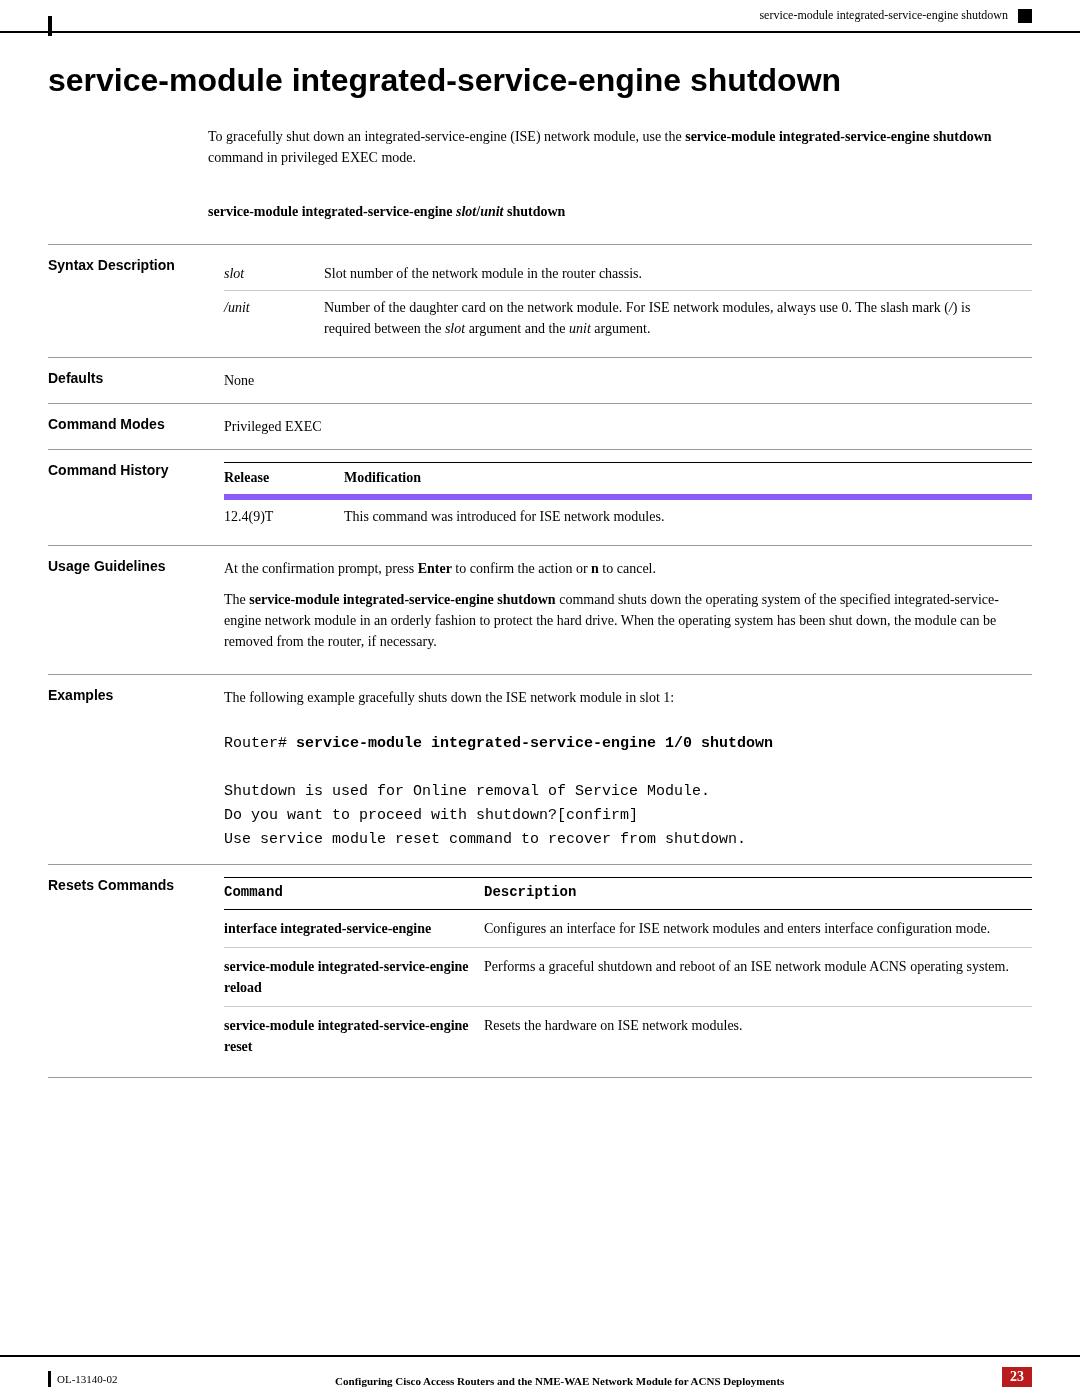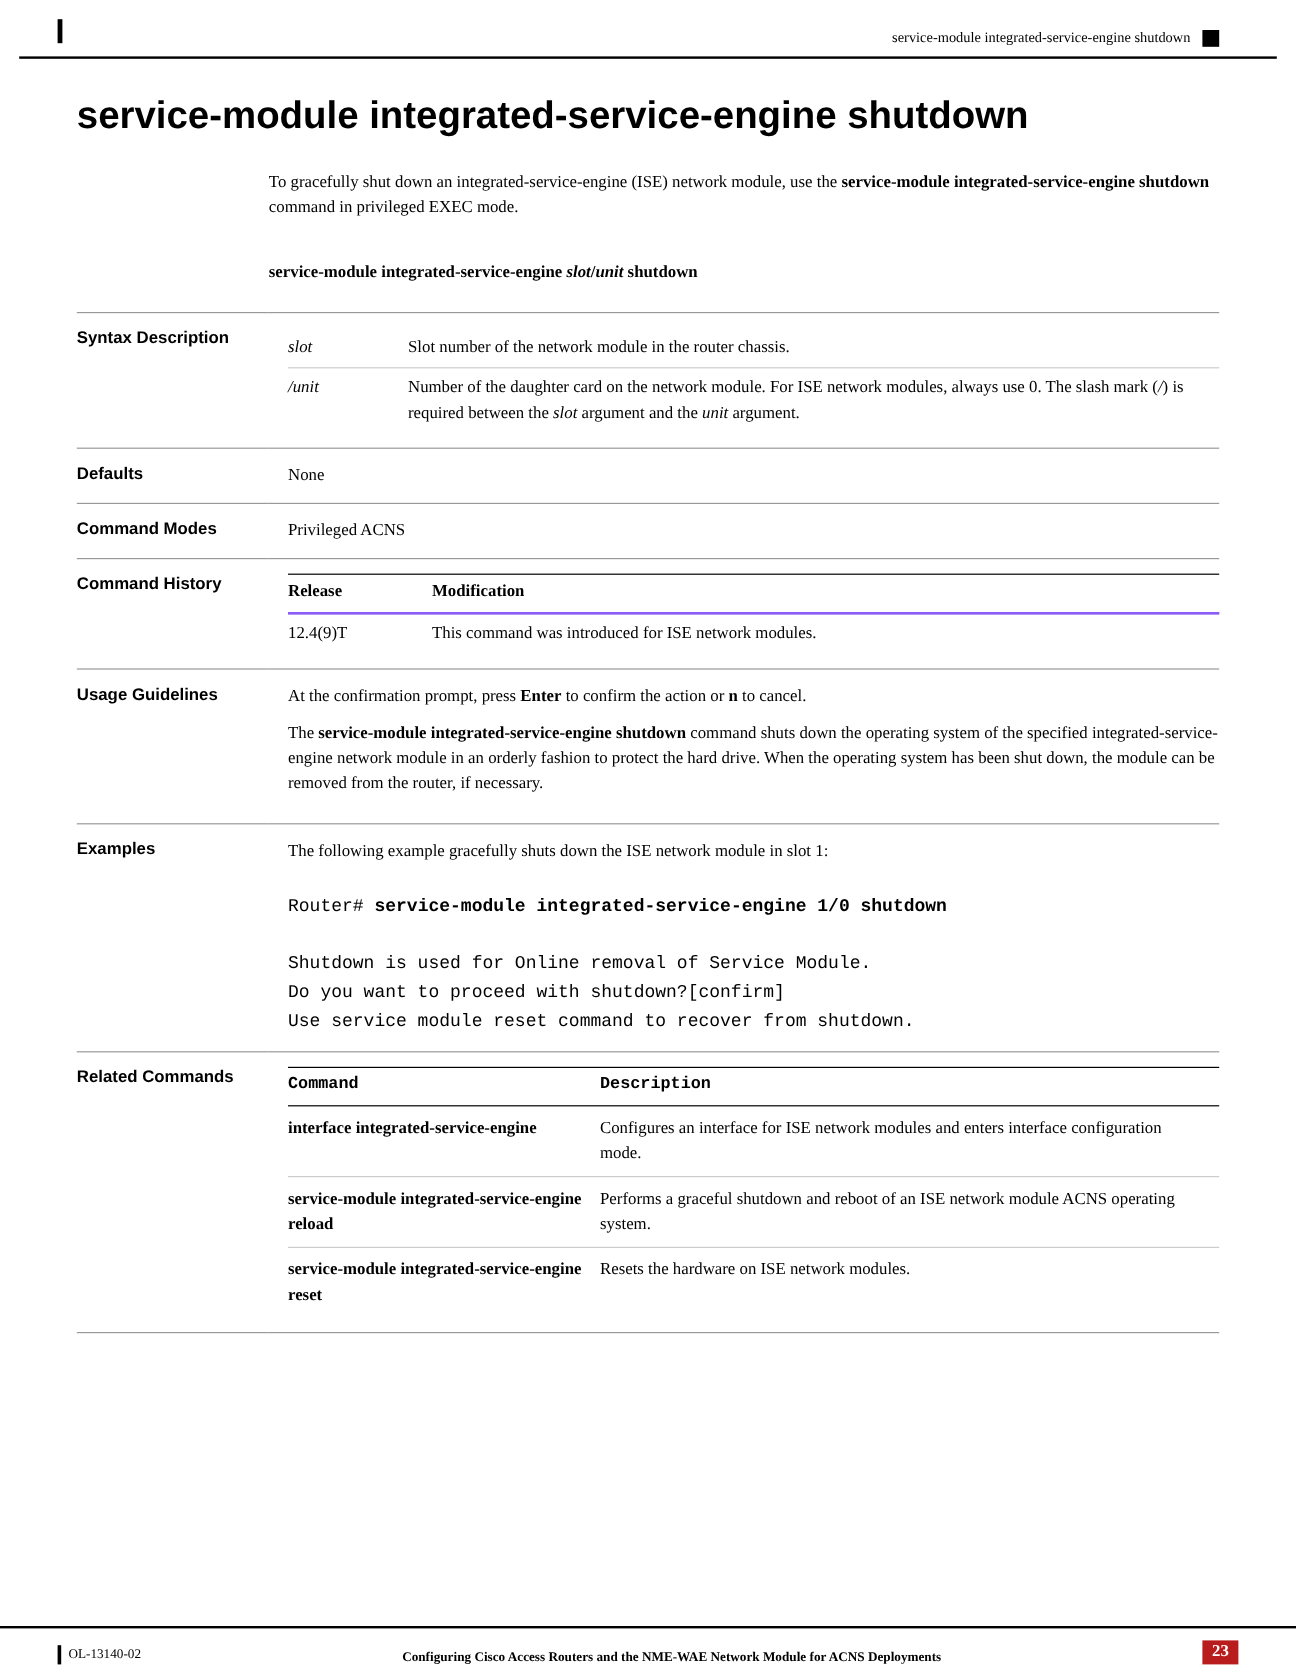--- a/index.html
+++ b/index.html
@@ -9,21 +9,21 @@
       font-size: 14px;
       color: #000;
       width: 1080px;
       min-height: 1397px;
       position: relative;
     }
 
     .page {
       width: 1080px;
       min-height: 1397px;
-      padding: 16px;
+      padding: 0;
       position: relative;
     }
 
     
     .top-bar {
       display: flex;
       justify-content: flex-end;
       align-items: center;
       padding: 8px 48px 8px 48px;
       border-bottom: 2px solid #000;
@@ -149,21 +149,21 @@
     .cmd-history-table {
       width: 100%;
       border-collapse: collapse;
     }
 
     .cmd-history-table th {
       font-weight: bold;
       font-size: 14px;
       text-align: left;
       padding: 4px 12px 6px 0;
-      border-bottom: 2px solid #8b5cf6;
+      border-bottom: 6px solid #8b5cf6;
       border-top: 1px solid #000;
     }
 
     .cmd-history-table td {
       padding: 6px 12px 6px 0;
       font-size: 14px;
       vertical-align: top;
       line-height: 1.5;
     }
 
@@ -301,21 +301,21 @@
       <tr class="section-row">
         <td class="section-label">Defaults</td>
         <td class="section-content">
           <span>None</span>
         </td>
       </tr>
 
       <tr class="section-row">
         <td class="section-label">Command Modes</td>
         <td class="section-content">
-          <span>Privileged ACNS</span>
+          <span>Privileged EXEC</span>
         </td>
       </tr>
 
       <tr class="section-row">
         <td class="section-label">Command History</td>
         <td class="section-content">
           <table class="cmd-history-table">
             <thead>
               <tr>
                 <th>Release</th>
@@ -343,21 +343,21 @@
       <tr class="section-row">
         <td class="section-label">Examples</td>
         <td class="section-content">
           <p>The following example gracefully shuts down the ISE network module in slot 1:</p>
           <p class="mono-block">Router# <strong>service-module integrated-service-engine 1/0 shutdown</strong></p>
           <p class="mono-block">Shutdown is used for Online removal of Service Module.<br>Do you want to proceed with shutdown?[confirm]<br>Use service module reset command to recover from shutdown.</p>
         </td>
       </tr>
 
       <tr class="section-row">
-        <td class="section-label">Related Commands</td>
+        <td class="section-label">Resets Commands</td>
         <td class="section-content">
           <table class="related-table">
             <thead>
               <tr>
                 <th>Command</th>
                 <th>Description</th>
               </tr>
             </thead>
             <tbody>
               <tr>

